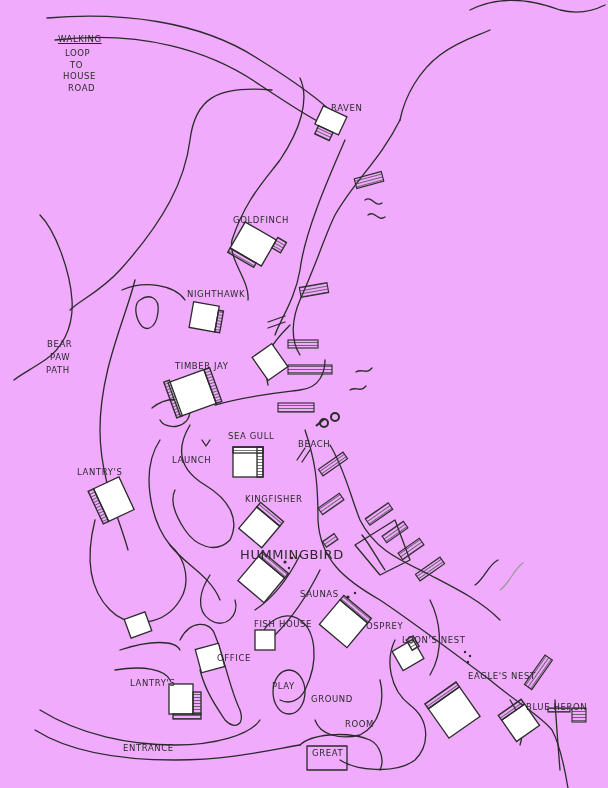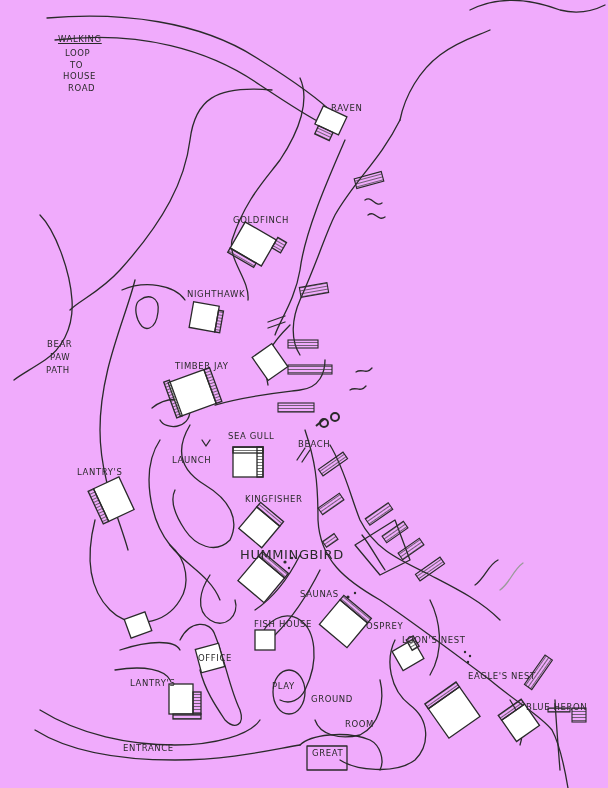--- a/index.html
+++ b/index.html
@@ -217,21 +217,21 @@
   <div class="lbl" style="left:228px;top:432px;">SEA GULL</div>
   <div class="lbl" style="left:245px;top:495px;">KINGFISHER</div>
   <div class="lbl small" style="left:240px;top:548px;">HUMMINGBIRD</div>
   <div class="lbl" style="left:254px;top:620px;">FISH HOUSE</div>
   <div class="lbl" style="left:366px;top:609px;margin-top:13px;">OSPREY</div>
   <div class="lbl" style="left:402px;top:636px;">LOON'S NEST</div>
   <div class="lbl" style="left:450px;top:672px;padding-left:18px;">EAGLE'S NEST</div>
   <div class="lbl" style="left:526px;top:703px;">BLUE HERON</div>
   <div class="lbl" style="left:77px;top:468px;">LANTRY'S</div>
   <div class="lbl" style="left:130px;top:679px;">LANTRY'S</div>
-  <div class="lbl" style="left:198px;top:654px;">OFFICE</div>
+  <div class="lbl" style="left:198px;top:654px;padding-left:19px;">OFFICE</div>
 
   <div class="lbl" style="left:172px;top:456px;">LAUNCH</div>
   <div class="lbl" style="left:298px;top:440px;">BEACH</div>
   <div class="lbl" style="left:300px;top:590px;">SAUNAS</div>
   <div class="lbl" style="left:272px;top:682px;">PLAY</div>
   <div class="lbl" style="left:271px;top:695px;padding-left:40px;">GROUND</div>
   <div class="lbl" style="left:312px;top:749px;">GREAT</div>
   <div class="lbl" style="left:317px;top:720px;padding-left:28px;">ROOM</div>
   <div class="lbl" style="left:113px;top:744px;padding-left:10px;">ENTRANCE</div>
 </div>

